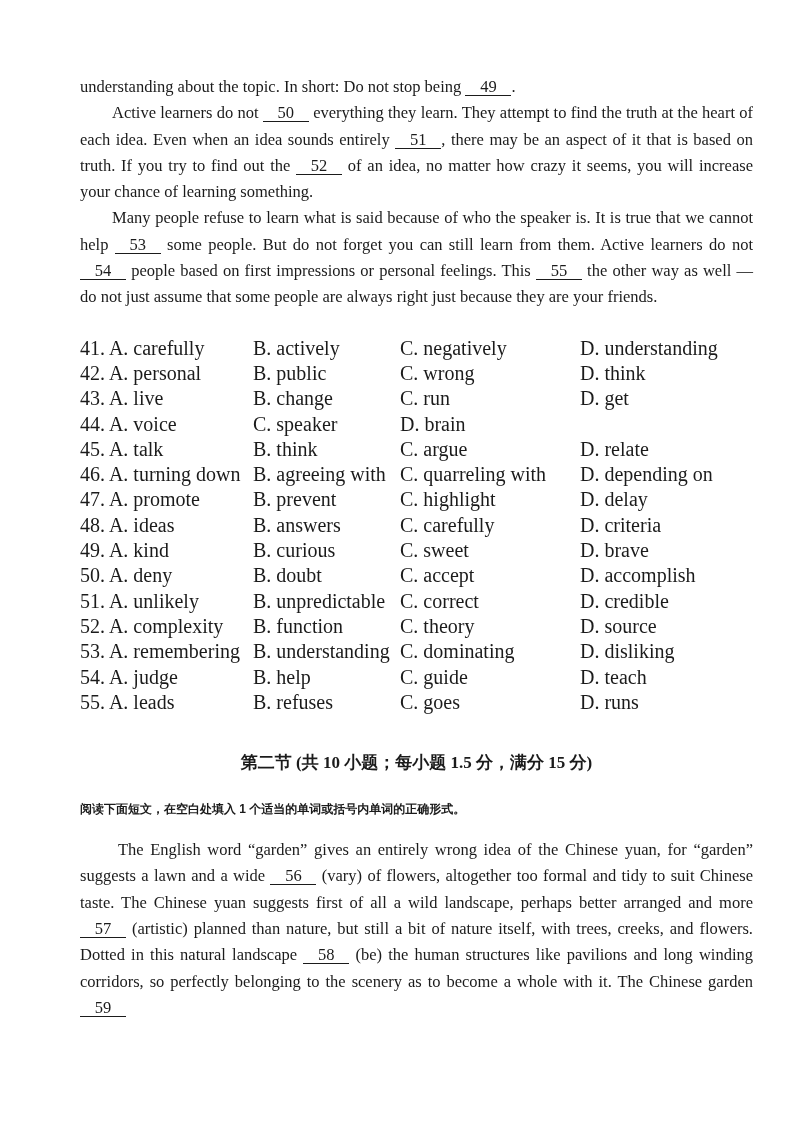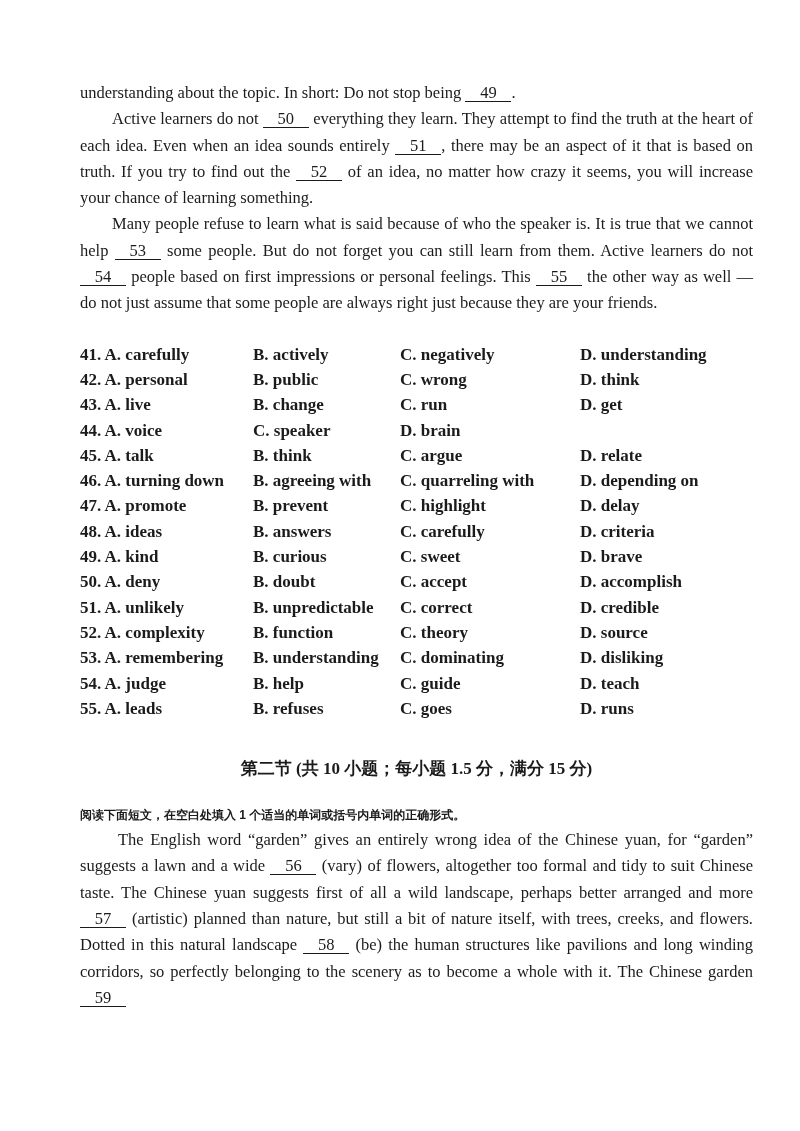--- a/index.html
+++ b/index.html
@@ -8,51 +8,50 @@
     width: 800px;
     height: 1131px;
     background: #ffffff;
     overflow: hidden;
     font-family: "Liberation Serif", "DejaVu Serif", serif;
     color: #1b1b1b;
   }
   .content {
     position: absolute;
     left: 80px;
-    top: 80px;
+    top: 74px;
     width: 673px;
   }
   .para {
     font-size: 16.5px;
     line-height: 26.3px;
     text-align: justify;
     margin: 0;
   }
   .indent { text-indent: 32px; }
   .indent2 { text-indent: 38px; }
-  .gap-para { }
+  .gap-para { margin-top: 16px; }
   .blank {
     display: inline-block;
     min-width: 28px;
     padding: 0 9px;
     border-bottom: 1.6px solid #1b1b1b;
     text-align: center;
     line-height: 17px;
     text-indent: 0;
   }
   .options { margin-top: 25px; }
   .opt-row {
     display: grid;
     grid-template-columns: 173px 147px 180px 1fr;
     line-height: 25.3px;
   }
   .opt-cell {
-    font-size: 17px;
+    font-size: 20px;
     white-space: nowrap;
-    font-weight: bold;
   }
   .sec-header {
     margin: 36px 0 0 0;
     font-size: 17px;
     font-weight: bold;
     line-height: 24px;
     font-family: "Liberation Serif", "DejaVu Serif", serif;
     text-align: center;
   }
   .instruction {

